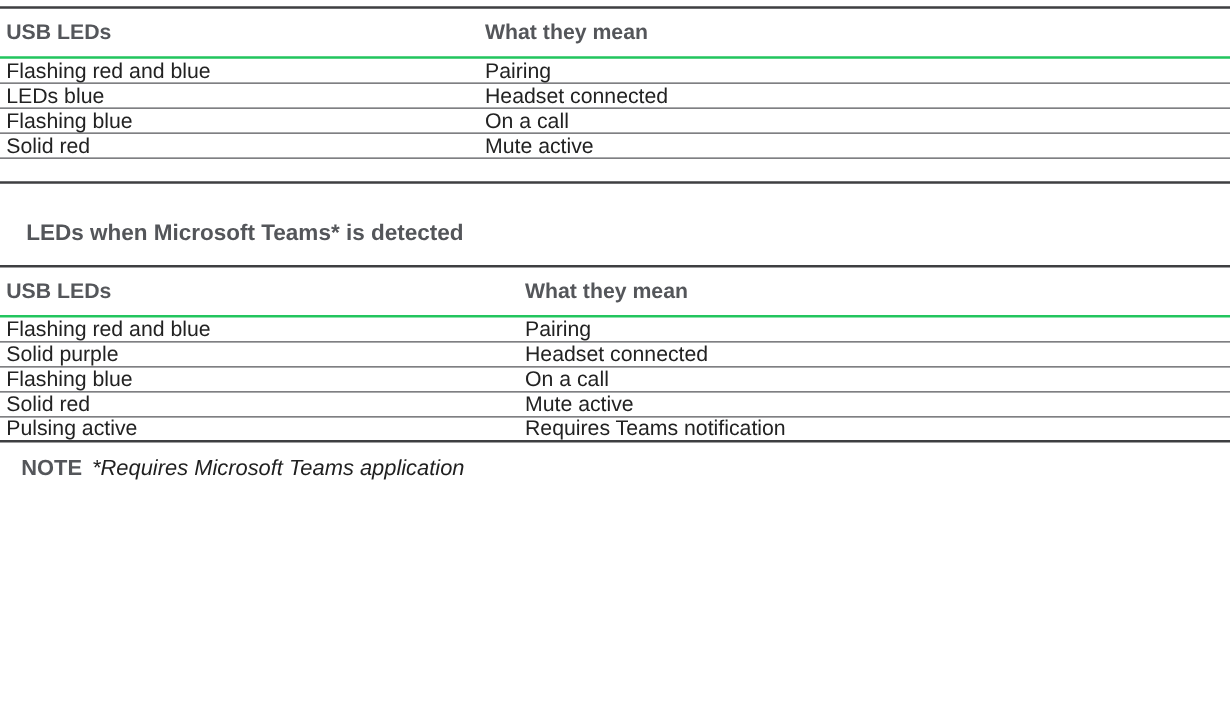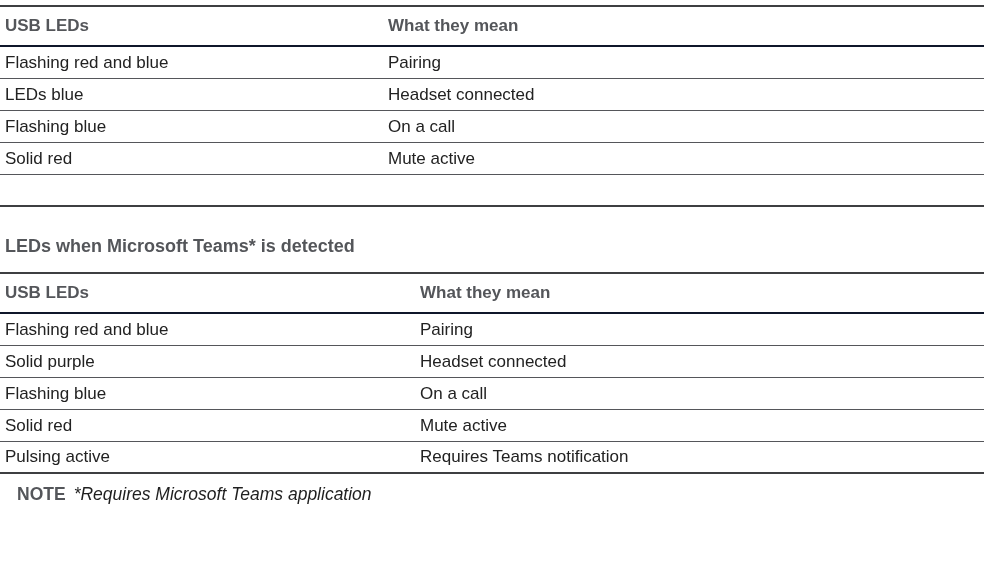--- a/index.html
+++ b/index.html
@@ -9,41 +9,41 @@
     color: #222222;
     padding-top: 5px;
   }
   .page { width: 984px; }
 
   
   .led-table { width: 100%; border-top: 2px solid #3e3f41; }
   .thead {
     display: flex; align-items: center;
     height: 40px;
-    border-bottom: 2px solid #0f172a;
+    border-bottom: 2px solid #22c55e;
     font-weight: bold;
     color: #54565a;
     font-size: 17px;
   }
   .trow {
     display: flex; align-items: center;
-    height: 32px;
+    height: 20px;
     border-bottom: 1.5px solid #55565a;
     font-size: 17px;
     color: #222222;
   }
   .trow:last-child { border-bottom: 2px solid #3e3f41; }
   .c1 { flex: 0 0 388px; padding-left: 5px; }
   .c2 { flex: 1 1 auto; }
   .table-teams .c1 { flex-basis: 420px; }
 
   
   .section-heading {
     margin: 28px 0 15px 0;
-    padding-left: 5px;
+    padding-left: 21px;
     font-size: 18px;
     line-height: 22px;
     font-weight: bold;
     color: #54565a;
   }
 
   
   .note-line {
     margin-top: 10px;
     padding-left: 17px;

